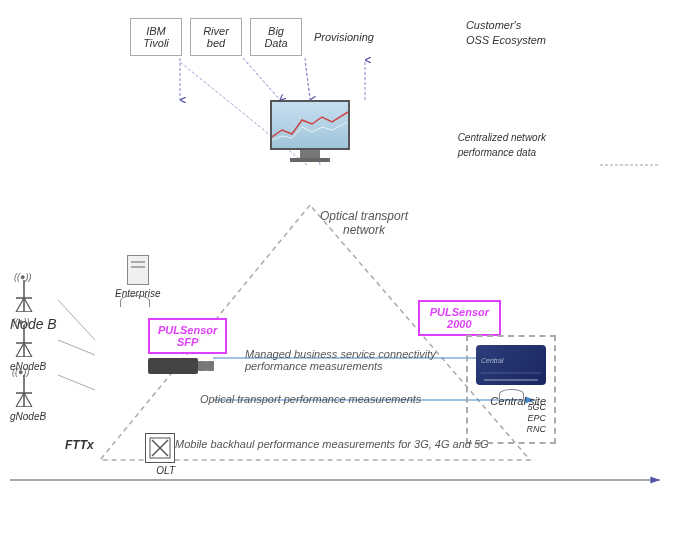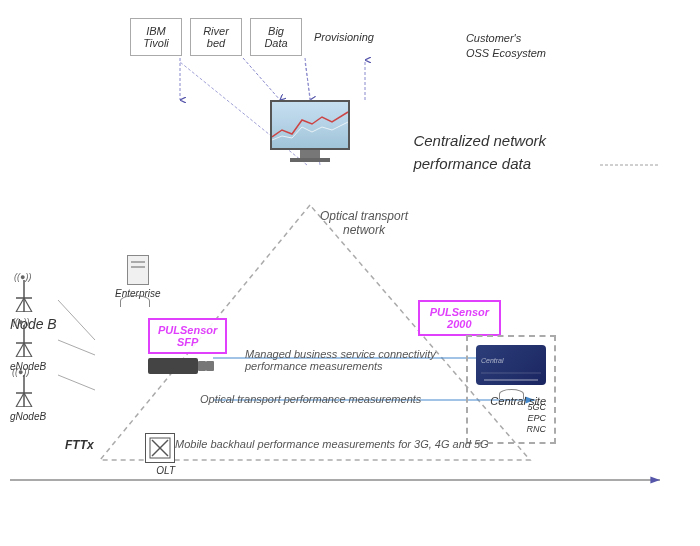--- a/index.html
+++ b/index.html
@@ -42,21 +42,21 @@
 
     .box-provisioning {
       border: none;
       font-size: 11px;
       color: #333;
       padding: 6px 4px;
     }
 
     .customers-oss {
       position: absolute;
-      top: 31px;
+      top: 18px;
       right: 30px;
       font-size: 11px;
       color: #333;
       text-align: left;
       line-height: 1.4;
     }
 
     
     .monitor-area {
       position: absolute;
@@ -97,21 +97,21 @@
       width: 40px;
       height: 4px;
       background: #666;
       margin: 0 auto;
     }
 
     .central-label {
       position: absolute;
       top: 130px;
       right: 30px;
-      font-size: 15px;
+      font-size: 10px;
       color: #333;
       text-align: left;
       line-height: 1.5;
     }
 
     .optical-label {
       position: absolute;
       top: 195px;
       left: 320px;
       font-size: 12px;

